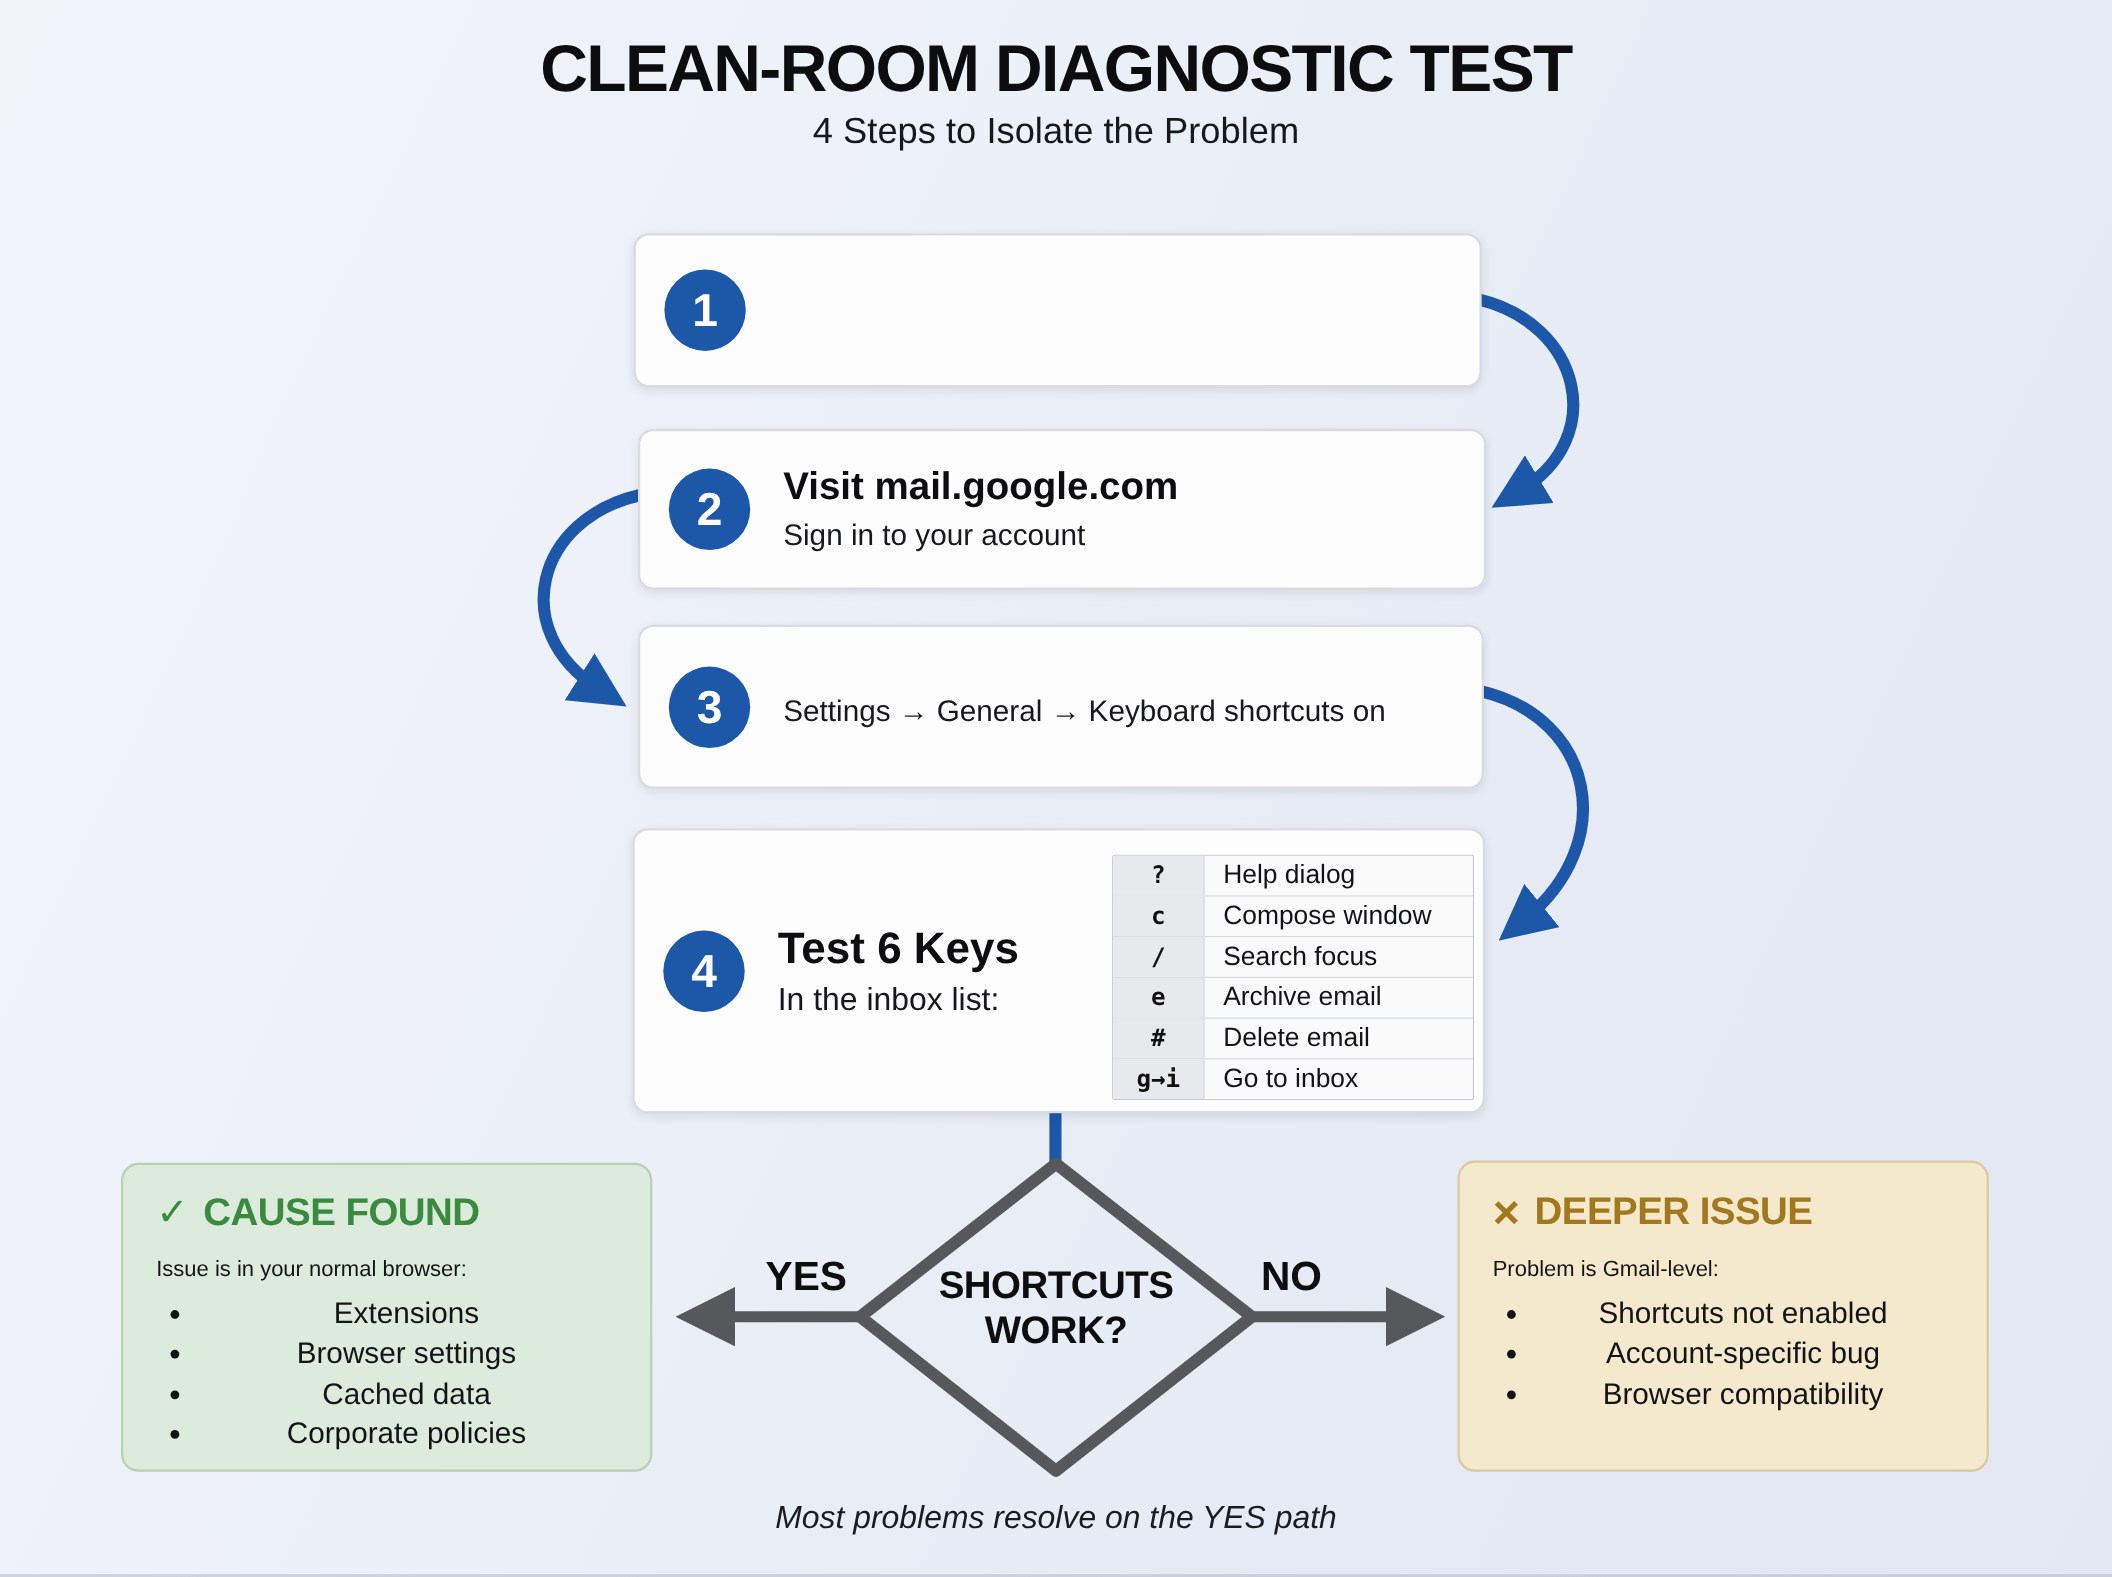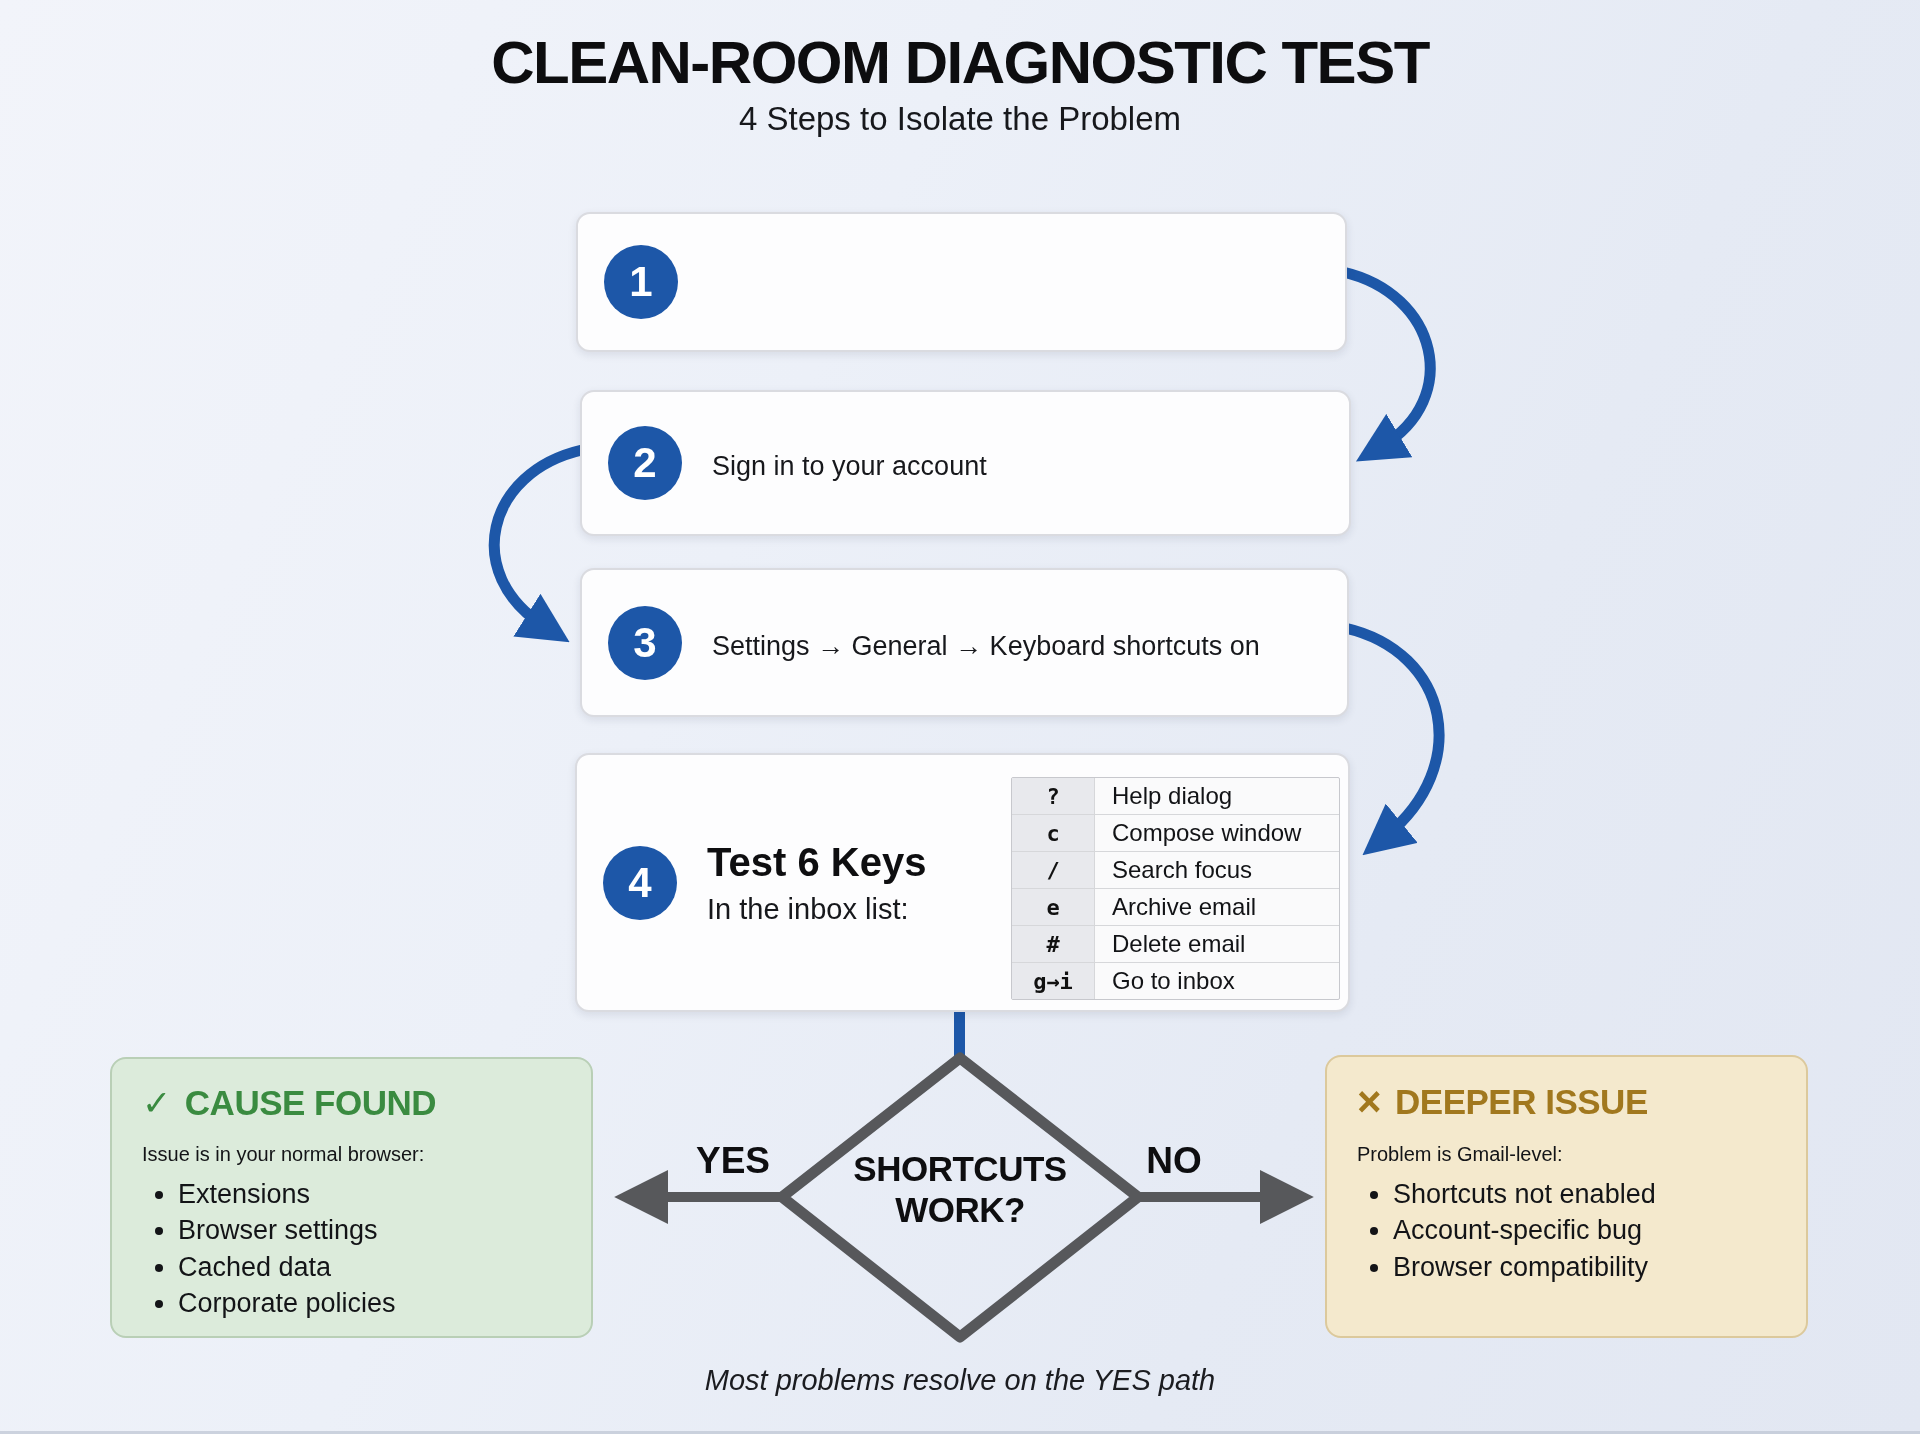--- a/index.html
+++ b/index.html
@@ -47,21 +47,21 @@
   
   .outcome{position:absolute;border-radius:16px;padding:24px 30px;box-sizing:border-box;}
   .outcome.green{left:110px;top:1057px;width:483px;height:281px;background:#dcebdb;border:2px solid #b9cfb6;}
   .outcome.gold{left:1325px;top:1055px;width:483px;height:283px;background:#f4e9cd;border:2px solid #dcc99c;}
   .outcome-title{font-size:35px;font-weight:800;letter-spacing:-.5px;display:flex;align-items:center;gap:14px;}
   .outcome.green .outcome-title{color:#3a8b40;}
   .outcome.gold .outcome-title{color:#a1781e;}
   .outcome-icon{font-weight:800;}
   .outcome.gold .outcome-icon{font-size:42px;line-height:1;}
   .outcome-sub{font-size:20px;color:#131417;margin-top:20px;}
-  .outcome ul{margin:10px 0 0 8px;padding-left:28px;}
+  .outcome ul{margin:10px 0 0 8px;padding-left:28px;text-align:center;}
   .outcome li{font-size:27px;color:#131417;line-height:1.35;}
 
   .footer-note{position:absolute;top:1364px;left:0;width:100%;text-align:center;
     font-size:29px;font-style:italic;color:#1b1c20;}
 </style>
 </head>
 <body>
 
 <div class="canvas">
 
@@ -97,20 +97,21 @@
     <div class="step-circle">
       <span>1</span>
     </div>
   </div>
 
   <div class="step-card" style="left:580px;top:390px;width:767px;height:142px;">
     <div class="step-circle">
       <span>2</span>
     </div>
     <div class="step-text">
+      <div class="step-title">Visit mail.google.com</div>
       <div class="step-sub">Sign in to your account</div>
     </div>
   </div>
 
   <div class="step-card" style="left:580px;top:568px;width:765px;height:145px;">
     <div class="step-circle">
       <span>3</span>
     </div>
     <div class="step-text">
       <div class="step-sub">Settings → General → Keyboard shortcuts on</div>

